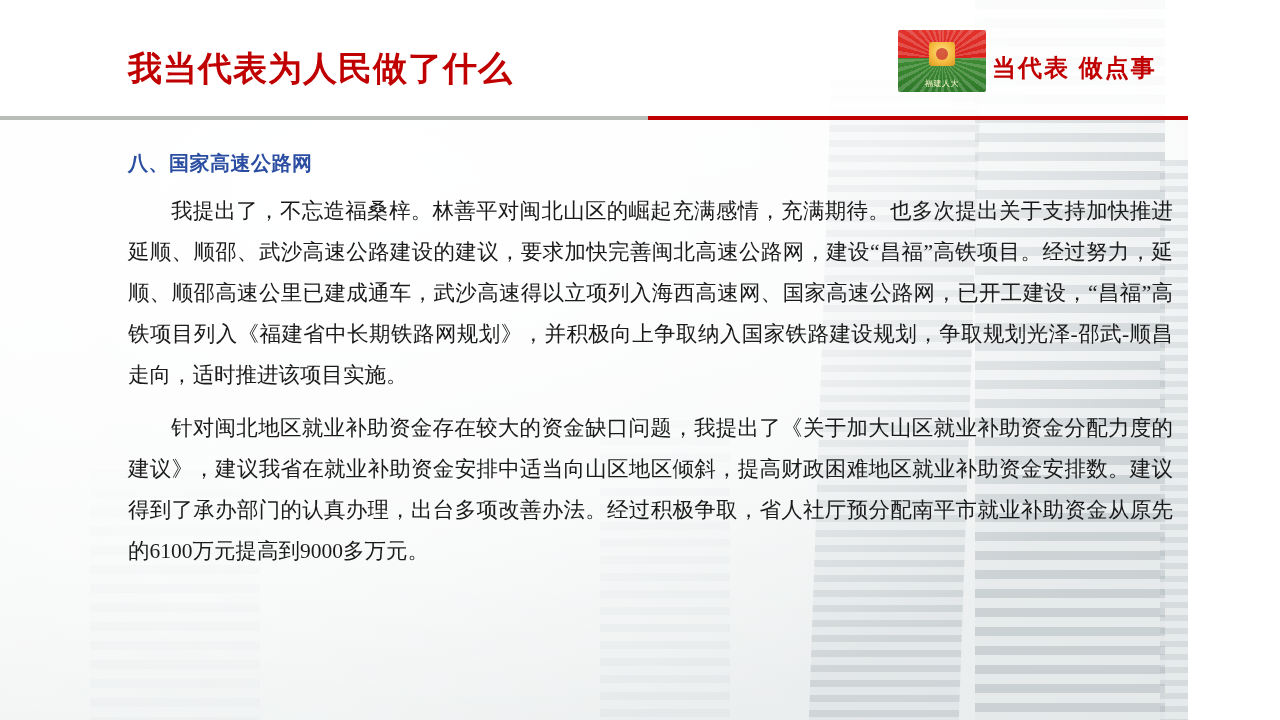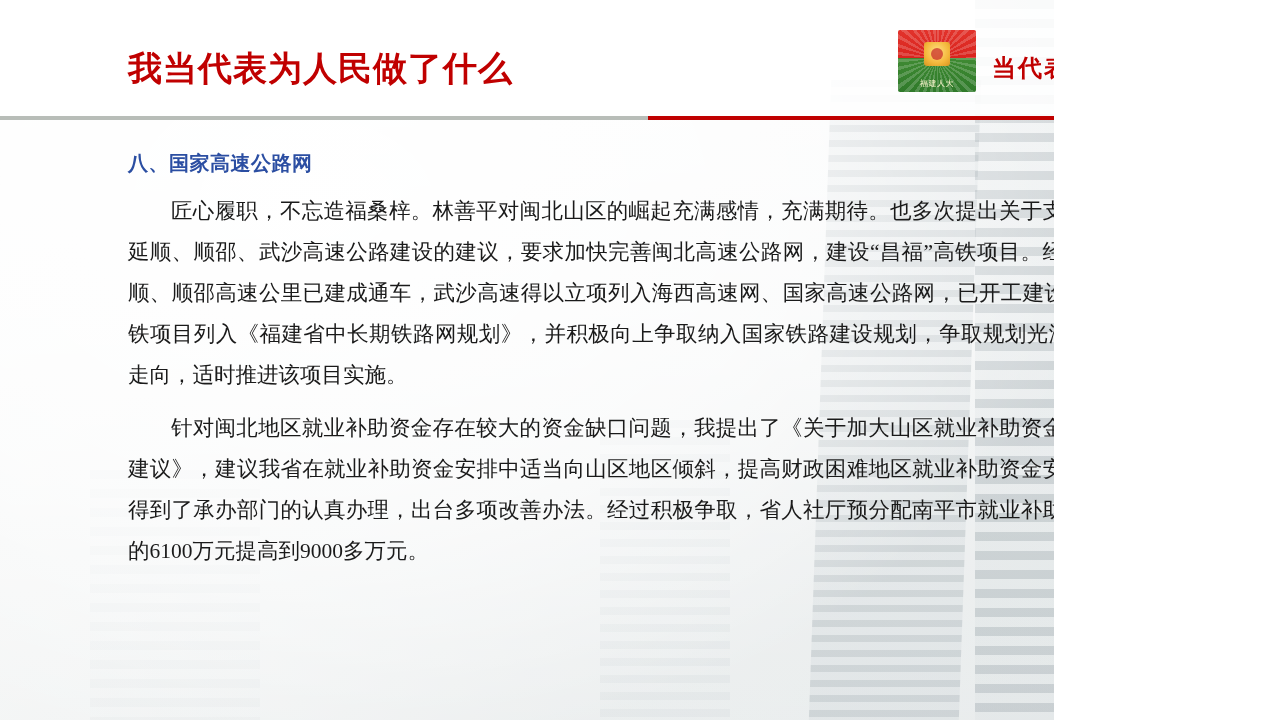--- a/index.html
+++ b/index.html
@@ -9,21 +9,21 @@
   body {
     width: 1280px;
     height: 720px;
     overflow: hidden;
     font-family: "Liberation Sans", sans-serif;
     background: #ffffff;
   }
 
   .slide {
     position: relative;
-    width: 1054px;
+    width: 1188px;
     height: 720px;
     overflow: hidden;
     background: #f4f5f3;
   }
 
   
   .bg-photo {
     position: absolute;
     inset: 0;
     background:
@@ -72,20 +72,21 @@
   }
   .emblem {
     position: absolute;
     left: 898px;
     top: 30px;
     width: 78px;
     height: 62px;
     border-radius: 2px;
     background: linear-gradient(to bottom, #e2332c 0%, #d9241e 45%, #3f8a33 46%, #2f7a2a 100%);
     overflow: hidden;
+    padding-left: 10px;
   }
   .emblem .rays {
     position: absolute;
     inset: 0;
     background: repeating-conic-gradient(from 0deg at 50% 46%, rgba(255,255,255,0.18) 0deg 5deg, rgba(255,255,255,0) 5deg 11deg);
   }
   .emblem .gold {
     position: absolute;
     left: 50%;
     top: 12px;
@@ -196,17 +197,17 @@
     </div>
 
     <div class="header-brand">当代表  做点事</div>
   </div>
 
   <div class="header-rule"></div>
   <div class="header-rule-accent"></div>
 
   <div class="content">
     <div class="section-heading">八、国家高速公路网</div>
-    <p class="para">匠心履职，不忘造福桑梓。林善平对闽北山区的崛起充满感情，充满期待。也多次提出关于支持加快推进延顺、顺邵、武沙高速公路建设的建议，要求加快完善闽北高速公路网，建设“昌福”高铁项目。经过努力，延顺、顺邵高速公里已建成通车，武沙高速得以立项列入海西高速网、国家高速公路网，已开工建设，“昌福”高铁项目列入《福建省中长期铁路网规划》，并积极向上争取纳入国家铁路建设规划，争取规划光泽-邵武-顺昌走向，适时推进该项目实施。</p>
+    <p class="para">我提出了，不忘造福桑梓。林善平对闽北山区的崛起充满感情，充满期待。也多次提出关于支持加快推进延顺、顺邵、武沙高速公路建设的建议，要求加快完善闽北高速公路网，建设“昌福”高铁项目。经过努力，延顺、顺邵高速公里已建成通车，武沙高速得以立项列入海西高速网、国家高速公路网，已开工建设，“昌福”高铁项目列入《福建省中长期铁路网规划》，并积极向上争取纳入国家铁路建设规划，争取规划光泽-邵武-顺昌走向，适时推进该项目实施。</p>
     <p class="para">针对闽北地区就业补助资金存在较大的资金缺口问题，我提出了《关于加大山区就业补助资金分配力度的建议》，建议我省在就业补助资金安排中适当向山区地区倾斜，提高财政困难地区就业补助资金安排数。建议得到了承办部门的认真办理，出台多项改善办法。经过积极争取，省人社厅预分配南平市就业补助资金从原先的6100万元提高到9000多万元。</p>
   </div>
 
 </div>
 
 </body></html>

